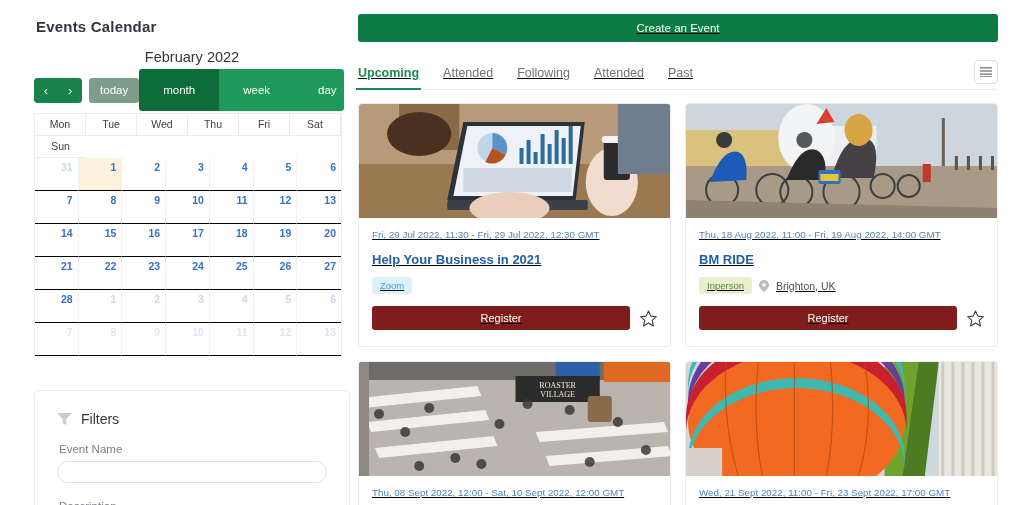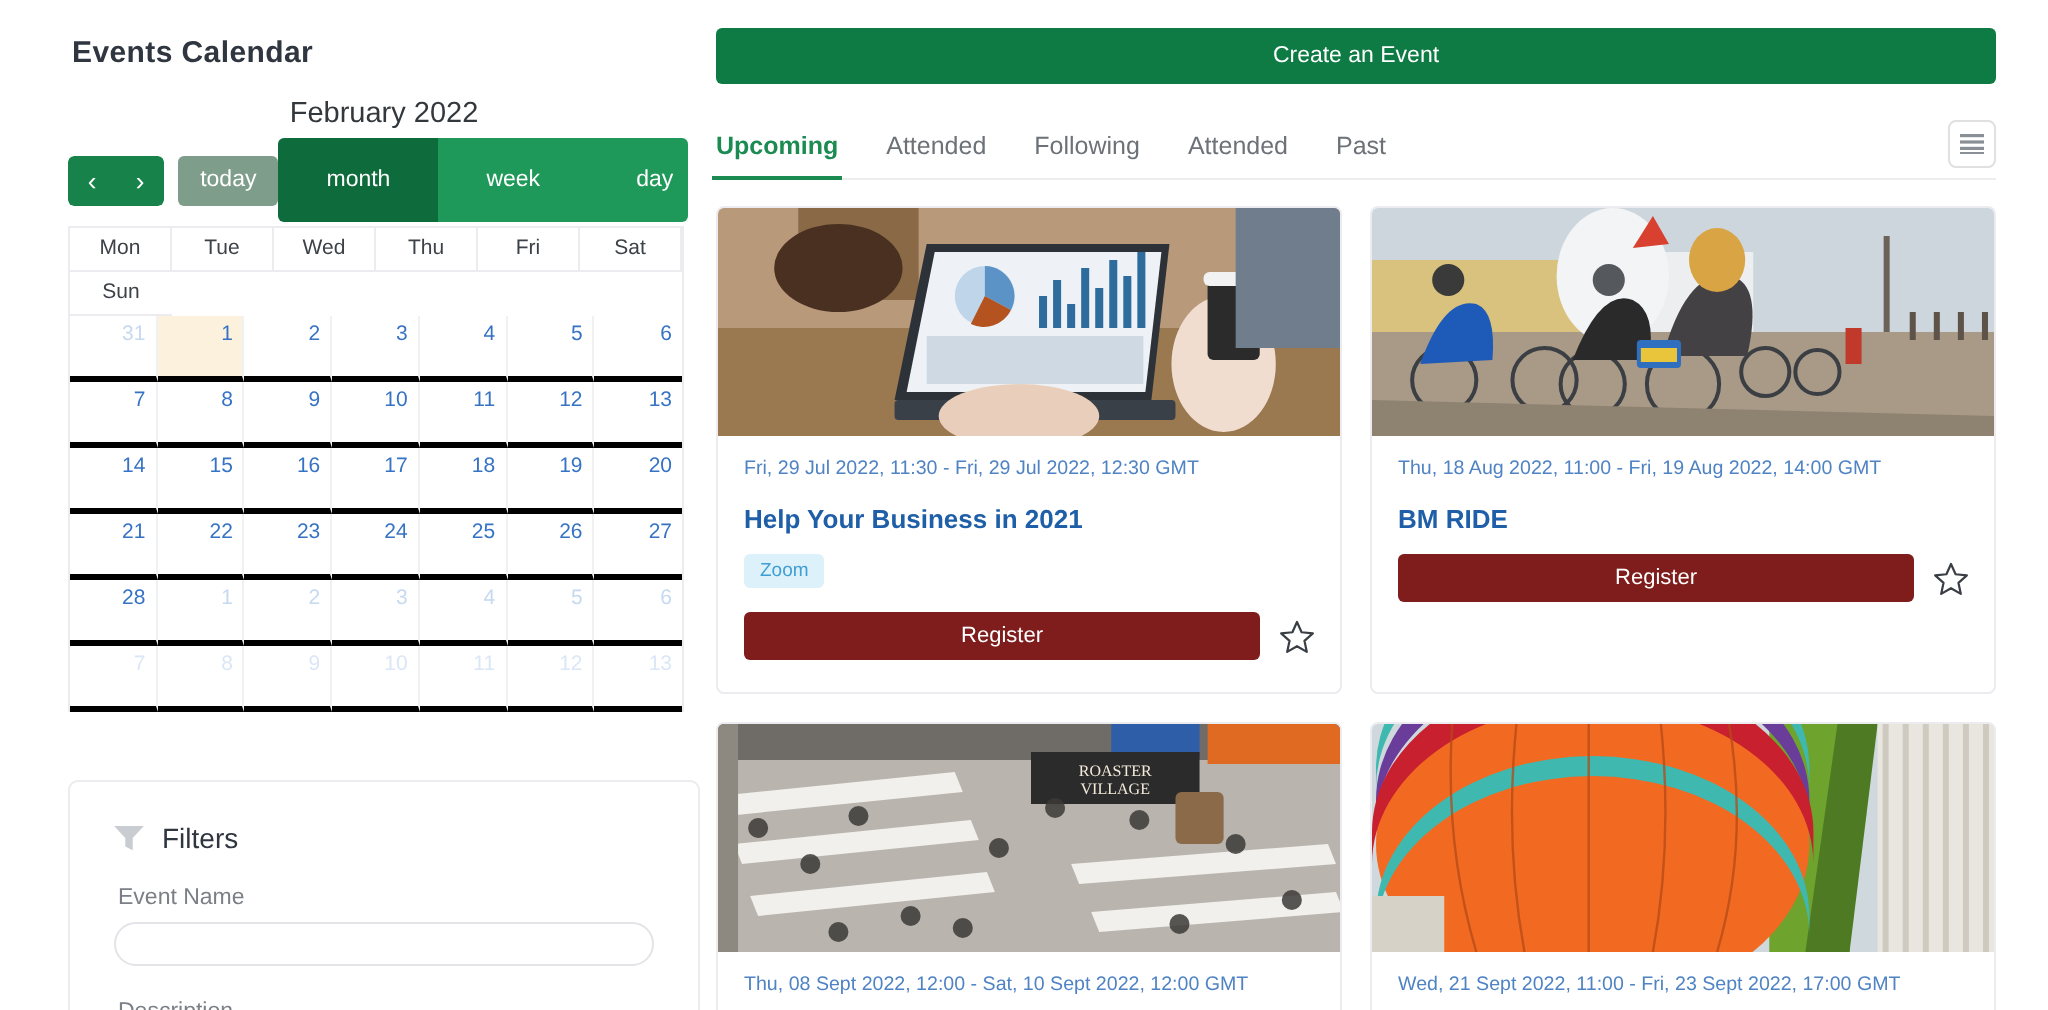--- a/index.html
+++ b/index.html
@@ -51,23 +51,23 @@
   .cal { width: 308px; margin-left: 4px; border: 1px solid #ececf0; border-bottom: none; }
   .cal-head { display: grid; grid-template-columns: repeat(6, 1fr); }
   .cal-head div {
     text-align: center; font-size: 10.5px; color: #3d4249;
     padding: 4px 0 5px; border-right: 1px solid #ececf0;
     border-bottom: 1px solid #ececf0;
   }
   .cal-head div:last-child { border-right: none; }
   .cal-week { display: grid; grid-template-columns: repeat(7, 1fr); }
   .cal-cell {
-    height: 33px; border-right: 1px solid #f0f1f4; border-bottom: 3px solid #000000;
+    height: 33px; border-right: 1px solid #f0f1f4; border-bottom: 1px solid #000000;
     text-align: right; padding: 3px 5px 0 0; font-size: 10.5px; color: #3673c4;
-    background: #fff; cursor: pointer;
+    background: #fff; cursor: pointer; font-weight: bold;
   }
   .cal-cell:last-child { border-right: none; }
   .cal-cell.other { color: #c5d9f1; }
   .cal-cell.today { background: #fcf1dc; }
   .cal-week.faded .cal-cell { color: #dbe7f6; }
 
   
   .filters-card {
     width: 316px; margin: 34px 0 0 4px; border: 1px solid #ececf0;
     border-radius: 5px; padding: 20px 22px 10px 22px; height: 230px;
@@ -76,21 +76,21 @@
   .funnel { width: 15px; height: 13px; display: block; }
   .filters-title { font-size: 14px; font-weight: normal; color: #2f3640; }
   .field-label { font-size: 11.5px; color: #7b7f86; margin: 0 0 6px 2px; }
   .field-input {
     width: 100%; height: 22px; border: 1px solid #e3e4e8; border-radius: 11px;
     background: #fff; outline: none; font-size: 11px; padding: 0 10px;
     color: #3d4249; font-family: "Liberation Sans", sans-serif; margin-bottom: 17px;
   }
 
   
-  .right-col { flex: 1; padding: 14px 26px 0 6px; min-width: 0; }
+  .right-col { flex: 1; padding: 14px 26px 0 6px; min-width: 0; text-decoration: underline; }
 
   .create-btn {
     display: block; width: 100%; height: 28px; background: #0e7b45;
     color: #fff; border: none; border-radius: 3px; font-size: 11.5px;
     cursor: pointer; font-family: "Liberation Sans", sans-serif;
   }
 
   .tabs-row {
     display: flex; align-items: flex-end; margin-top: 16px;
     border-bottom: 1px solid #ededed; position: relative; height: 32px;
@@ -341,20 +341,30 @@
                 <rect x="280" y="52" width="3" height="14"></rect>
         <rect x="292" y="52" width="3" height="14"></rect>
                 <rect x="304" y="52" width="3" height="14"></rect>
       </g>
       <path d="M0 96 l310 8 l0 10 l-310 0 z" fill="#8e8271"></path>
     </svg>
           </div>
           <div class="ev-body">
             <div class="ev-date">Thu, 18 Aug 2022, 11:00 - Fri, 19 Aug 2022, 14:00 GMT</div>
             <div class="ev-title">BM RIDE</div>
+            <div class="ev-meta">
+              <span class="badge inperson">Inperson</span>
+              <span>
+                <svg class="pin" viewBox="0 0 10 12">
+                  <path d="M5 0 C2.2 0 0 2.2 0 5 c0 3.6 5 7 5 7 s5 -3.4 5 -7 c0 -2.8 -2.2 -5 -5 -5 z" fill="#b9bcc1"></path>
+                  <circle cx="5" cy="5" r="1.8" fill="#ffffff"></circle>
+                </svg>
+              </span>
+              <span class="loc">Brighton, UK</span>
+            </div>
             <div class="ev-actions">
               <button class="register-btn">Register</button>
               <span>
                 <svg class="star" viewBox="0 0 24 24">
                   <path d="M12 2.5 L14.9 9 L22 9.7 L16.7 14.4 L18.2 21.4 L12 17.8 L5.8 21.4 L7.3 14.4 L2 9.7 L9.1 9 Z" fill="none" stroke="#3a3f45" stroke-width="1.4" stroke-linejoin="round"></path>
                 </svg>
               </span>
             </div>
           </div>
         </div>

